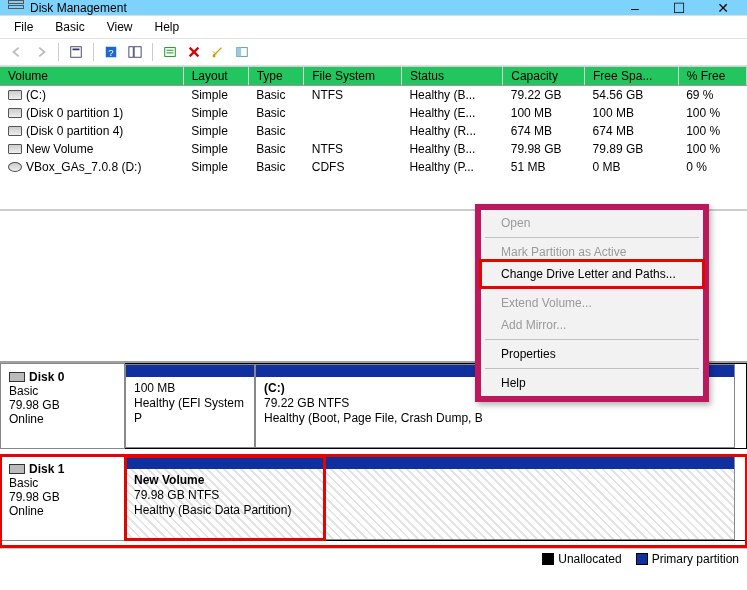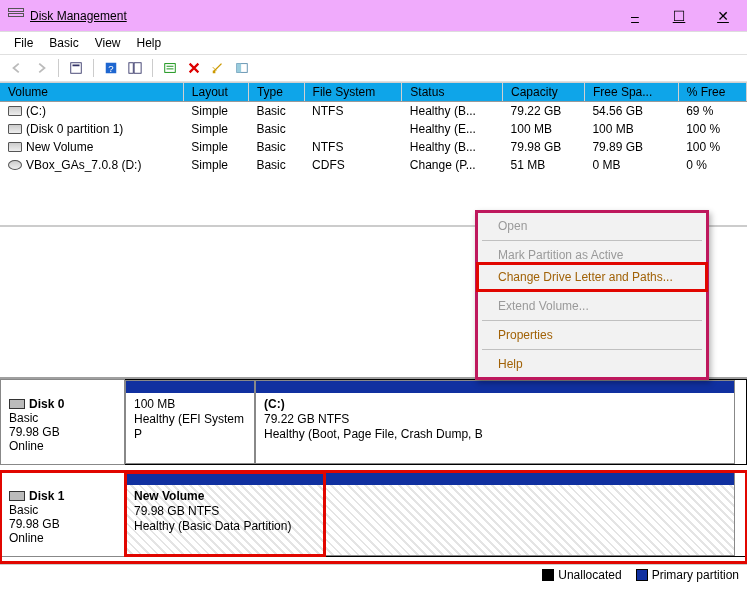--- a/index.html
+++ b/index.html
@@ -10,42 +10,41 @@
     background: #fff;
     color: #000;
     width: 747px;
     height: 590px;
     overflow: hidden;
     position: relative;
   }
   .titlebar {
     display: flex;
     align-items: center;
-    height: 32px;
+    height: 16px;
     padding: 0 2px 0 8px;
-    background: #f0abfc;
+    background: #7dd3fc;
     border-bottom: 1px solid #ddd;
-    text-decoration: underline;
   }
   .titlebar .app-icon {
     width: 16px; height: 16px; margin-right: 6px;
     display: flex; flex-direction: column; gap:1px;
   }
   .titlebar .app-icon .bar { height:4px; border:1px solid #555;}
   .titlebar .title { flex: 0 0 auto; }
   .titlebar .spacer { flex: 1; }
   .win-controls { display: flex; }
   .win-controls .btn {
     width: 44px; height: 28px;
     display: flex; align-items: center; justify-content: center;
     font-size: 14px; color: #000;
   }
   .menubar {
     display: flex;
-    gap: 0;
+    gap: 6px;
     padding: 2px 6px;
     height: 22px;
     align-items: center;
   }
   .menubar .menu-item { padding: 2px 8px; }
   .toolbar {
     display: flex;
     gap: 2px;
     padding: 3px 6px;
     height: 28px;
@@ -73,21 +72,21 @@
     text-align: left;
     padding: 2px 8px;
     font-weight: normal;
     white-space: nowrap;
     height: 18px;
   }
   .volume-list thead th {
     border-top: 1px solid #d0d0d0;
     border-bottom: 1px solid #999;
     border-right: 1px solid #d0d0d0;
-    background: #0ea5e9;
+    background: #22c55e;
   }
   .vol-icon {
     display: inline-block;
     width: 14px; height: 10px;
     border: 1px solid #555; border-radius: 1px;
     margin-right: 4px; vertical-align: -1px;
     background: linear-gradient(#ccc,#eee);
   }
   .vol-icon.cd { border-radius: 50%; }
 
@@ -111,21 +110,21 @@
     min-height: 92px;
   }
   .disk-row.highlighted { outline: 3px solid #e10600; outline-offset: -2px; }
   .disk-info {
     width: 125px;
     border: 1px solid #888;
     padding: 6px 8px;
     display: flex; flex-direction: column;
   }
   .disk-info .di-head {
-    display:flex; align-items:center; gap:4px; font-weight: bold; margin-top: 11px;
+    display:flex; align-items:center; gap:4px; font-weight: bold;
   }
   .disk-info .hdd-icon {
     width:16px; height:10px; border:1px solid #333; background:#bbb;
   }
   .part-area {
     flex: 1;
     border: 1px solid #000;
     border-left: none;
     display:flex;
   }
@@ -157,31 +156,31 @@
     border-top: 1px solid #ccc;
     display:flex; gap:14px; align-items:center;justify-content:flex-end;
   }
   .legend .sw { width:12px; height:12px; display:inline-block; border:1px solid #000; vertical-align:-2px; margin-right:4px;}
   .legend .sw.black{ background:#000;}
   .legend .sw.blue { background:#1030a0;}
 
   
   .context-menu {
     position: absolute;
-    top: 210px; left: 475px;
+    top: 204px; left: 475px;
     width: 234px;
     background: #f2f2f2;
-    border: 3px solid #be185d;
+    border: 6px solid #be185d;
     box-shadow: 2px 3px 6px rgba(0,0,0,0.3);
     padding: 2px;
     z-index: 10;
   }
   .context-menu .item {
     padding: 4px 18px;
-    color: #a16207;
+    color: #000000;
   }
   .context-menu .item.disabled { color: #9a9a9a; }
   .context-menu .sep { height:1px; background:#c0c0c0; margin: 3px 2px; }
   .context-menu .highlighted { outline: 3px solid #e10600; outline-offset:1px; }
 </style>
 </head>
 <body>
 
 <div class="titlebar">
   <div class="app-icon">
@@ -291,35 +290,45 @@
           <td><span class="vol-icon "></span>(Disk 0 partition 1)</td>
           <td>Simple</td>
           <td>Basic</td>
           <td></td>
           <td>Healthy (E...</td>
           <td>100 MB</td>
           <td>100 MB</td>
           <td>100 %</td>
         </tr>
         <tr>
+          <td><span class="vol-icon "></span>(Disk 0 partition 4)</td>
+          <td>Simple</td>
+          <td>Basic</td>
+          <td></td>
+          <td>Healthy (R...</td>
+          <td>674 MB</td>
+          <td>674 MB</td>
+          <td>100 %</td>
+        </tr>
+        <tr>
           <td><span class="vol-icon "></span>New Volume</td>
           <td>Simple</td>
           <td>Basic</td>
           <td>NTFS</td>
           <td>Healthy (B...</td>
           <td>79.98 GB</td>
           <td>79.89 GB</td>
           <td>100 %</td>
         </tr>
         <tr>
           <td><span class="vol-icon cd"></span>VBox_GAs_7.0.8 (D:)</td>
           <td>Simple</td>
           <td>Basic</td>
           <td>CDFS</td>
-          <td>Change (P...</td>
+          <td>Healthy (P...</td>
           <td>51 MB</td>
           <td>0 MB</td>
           <td>0 %</td>
         </tr>
       </tbody>
 </table>
 </div>
 
 <div class="splitter"></div>
 
@@ -373,17 +382,18 @@
   <span><span class="sw blue"></span><span>Primary partition</span></span>
 </div>
 
 <div class="context-menu" id="ctx">
     <div class="item disabled">Open</div>
     <div class="sep"></div>
     <div class="item disabled">Mark Partition as Active</div>
     <div class="item highlighted">Change Drive Letter and Paths...</div>
     <div class="sep"></div>
     <div class="item disabled">Extend Volume...</div>
+    <div class="item disabled">Add Mirror...</div>
     <div class="sep"></div>
     <div class="item">Properties</div>
     <div class="sep"></div>
     <div class="item">Help</div>
   </div>
 
 </body></html>

